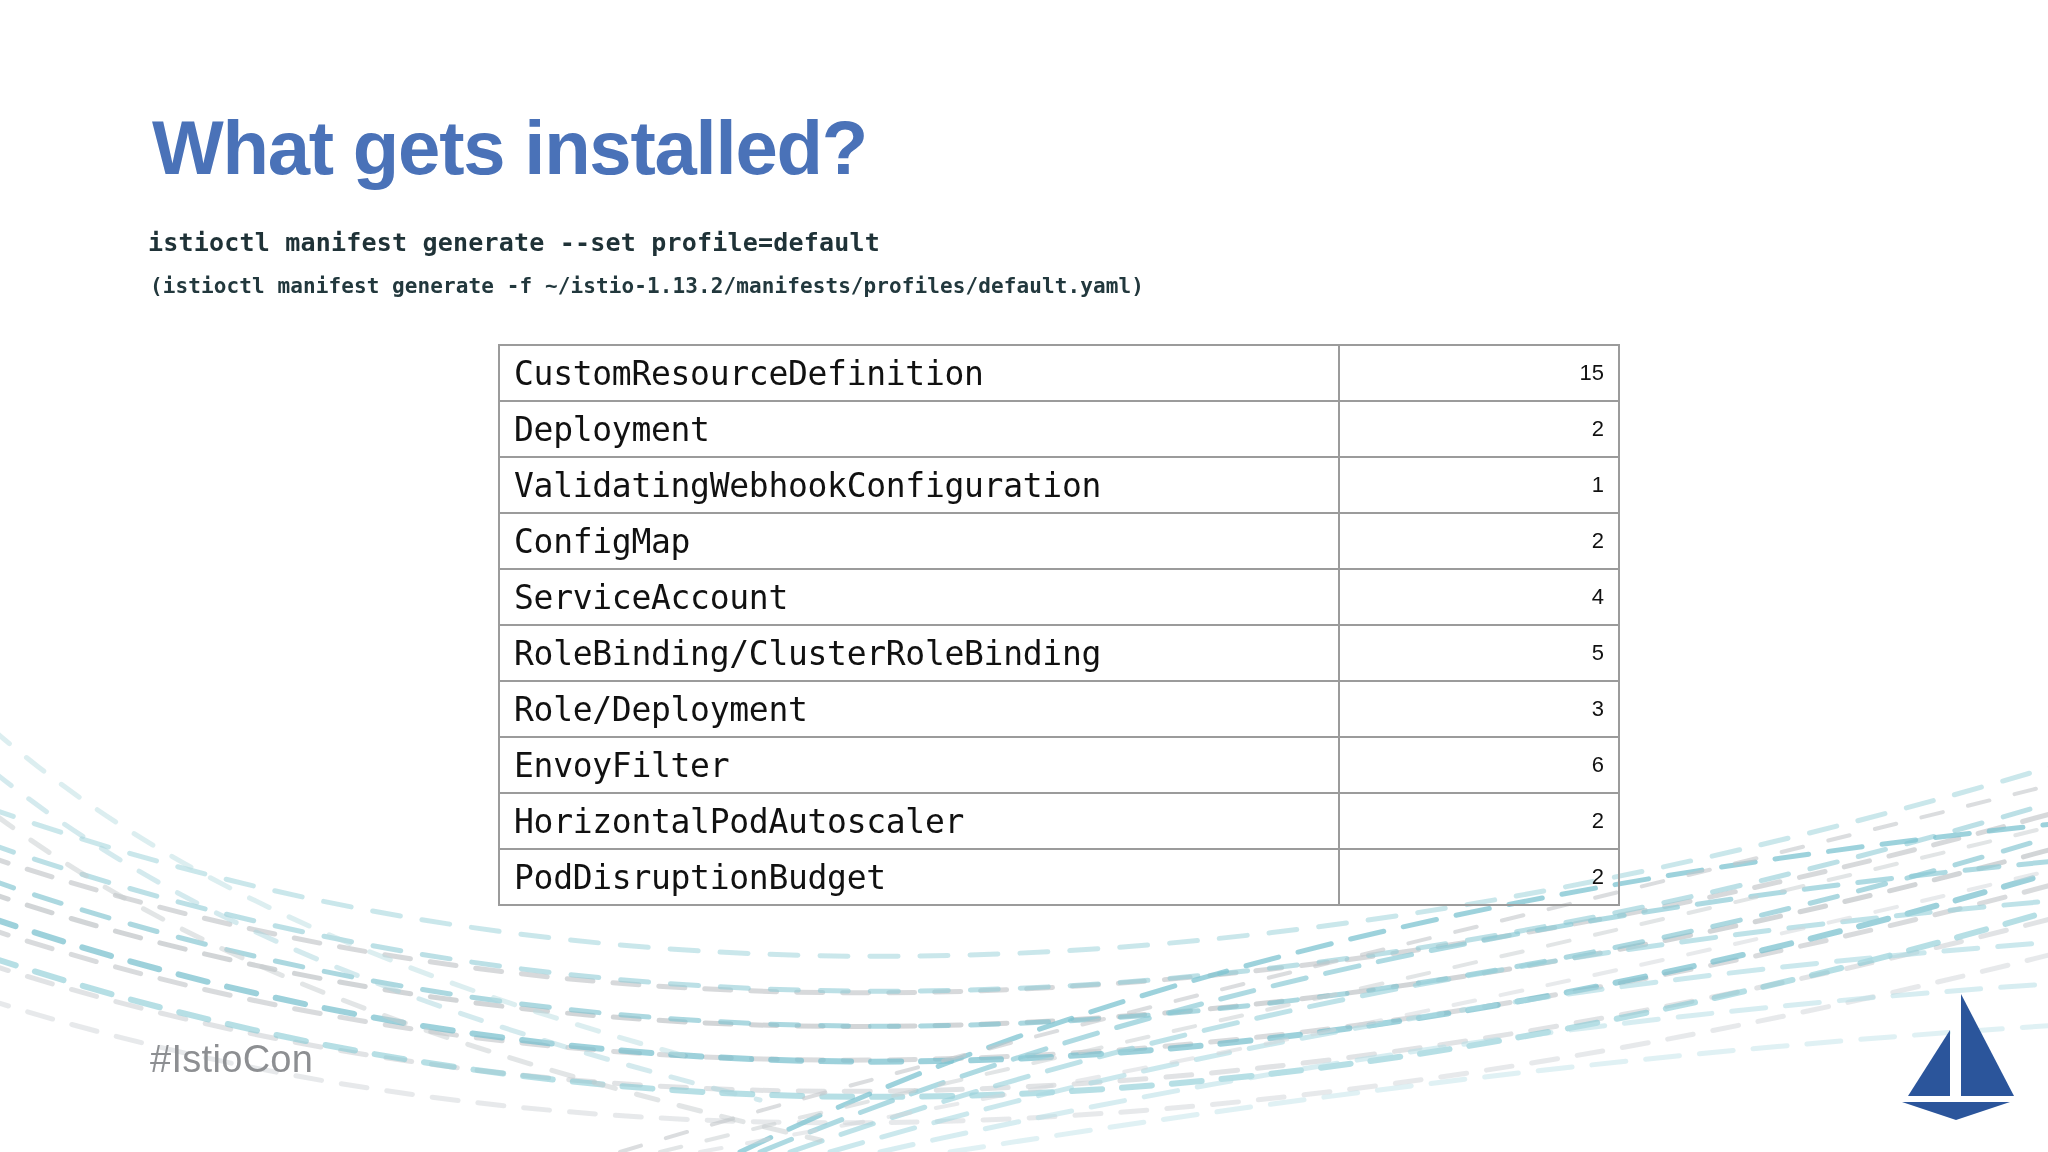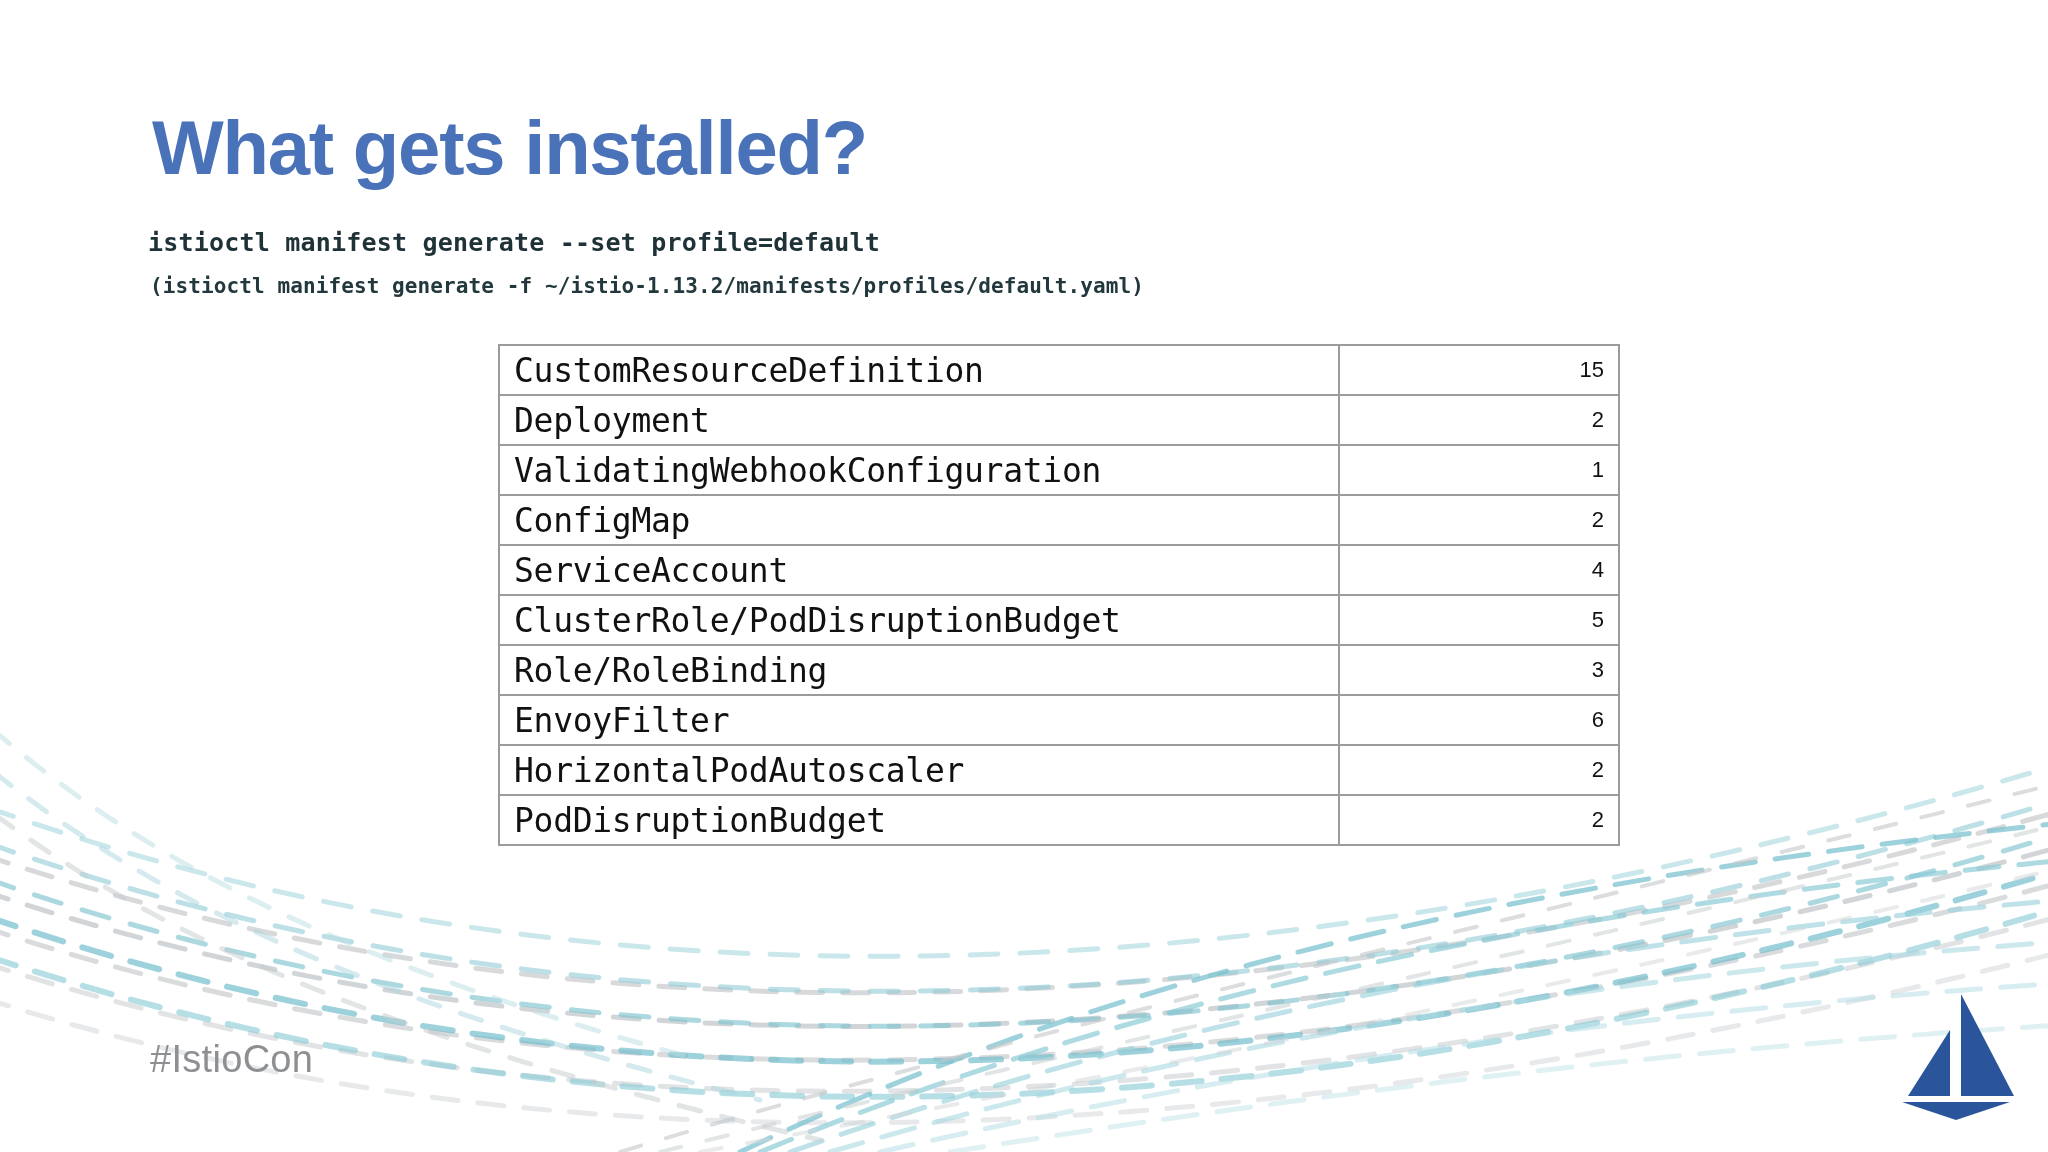--- a/index.html
+++ b/index.html
@@ -73,21 +73,21 @@
     position: absolute;
     left: 498px;
     top: 344px;
     width: 1060px;
     border-collapse: collapse;
     table-layout: fixed;
     z-index: 2;
     background: transparent;
   }
   #resource-table tr {
-    height: 50px;
+    height: 56px;
   }
   #resource-table td {
     border: 2px solid #9B9B9B;
     padding: 0 14px;
     vertical-align: middle;
     background: transparent;
   }
   td.kind-cell {
     width: 810px;
     font-family: "DejaVu Sans Mono", monospace;
@@ -190,25 +190,25 @@
       </tr>
       <tr>
         <td class="kind-cell">ConfigMap</td>
         <td class="count-cell">2</td>
       </tr>
       <tr>
         <td class="kind-cell">ServiceAccount</td>
         <td class="count-cell">4</td>
       </tr>
       <tr>
-        <td class="kind-cell">ClusterRole/PodDisruptionBudget</td>
+        <td class="kind-cell">RoleBinding/ClusterRoleBinding</td>
         <td class="count-cell">5</td>
       </tr>
       <tr>
-        <td class="kind-cell">Role/RoleBinding</td>
+        <td class="kind-cell">Role/Deployment</td>
         <td class="count-cell">3</td>
       </tr>
       <tr>
         <td class="kind-cell">EnvoyFilter</td>
         <td class="count-cell">6</td>
       </tr>
       <tr>
         <td class="kind-cell">HorizontalPodAutoscaler</td>
         <td class="count-cell">2</td>
       </tr>

